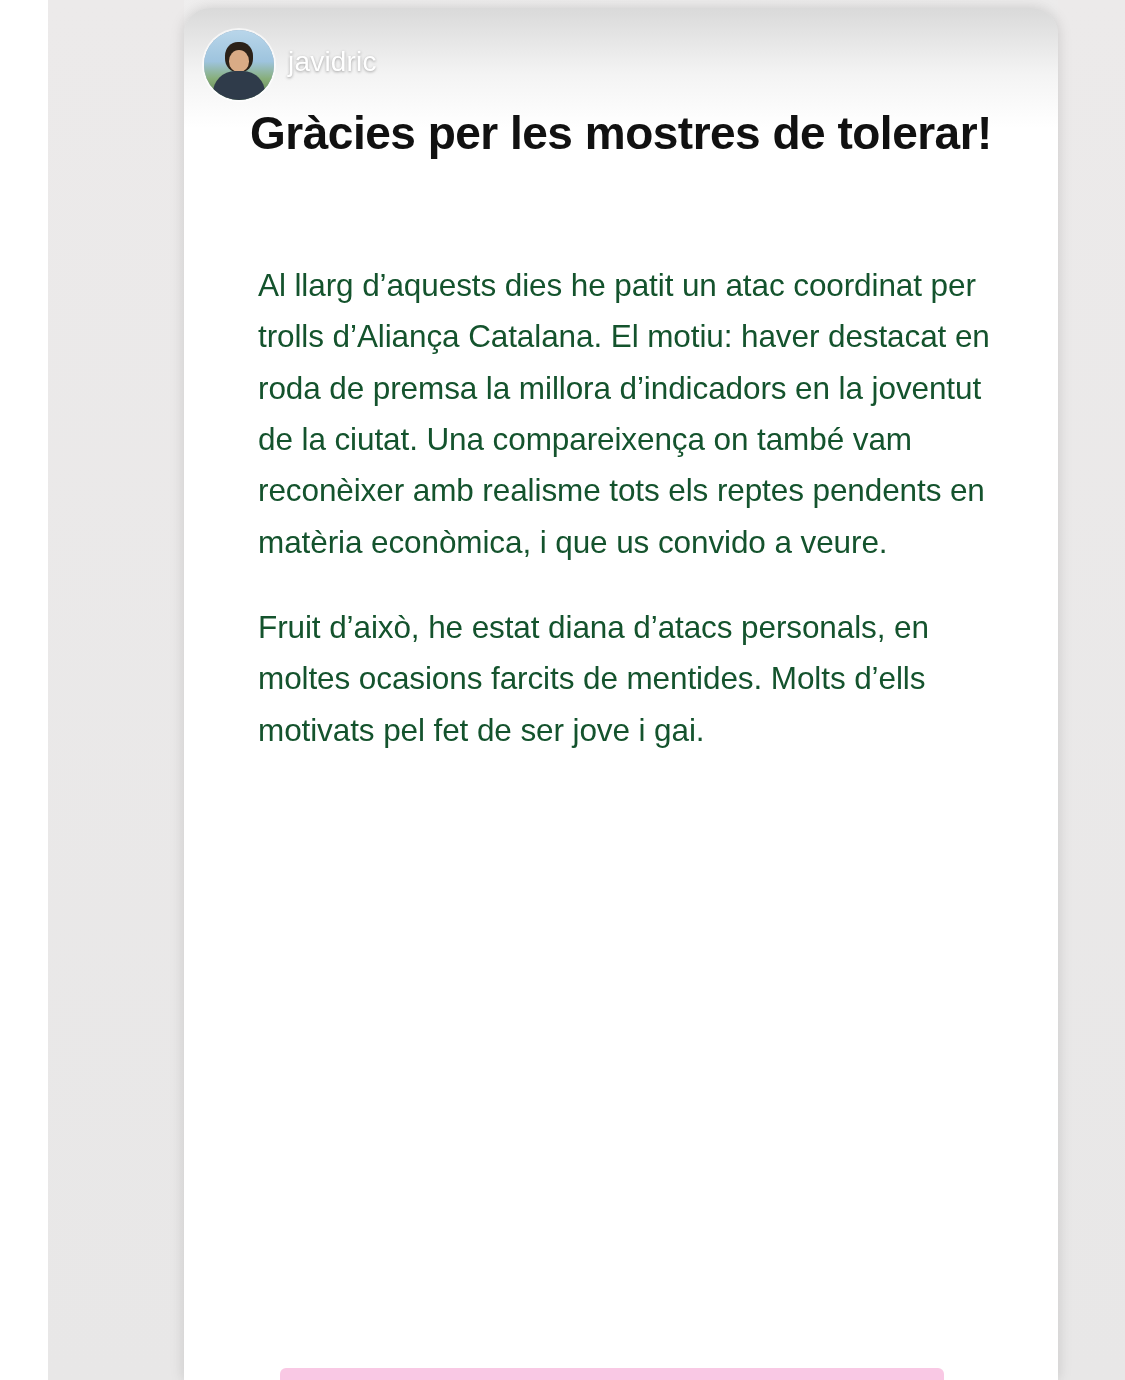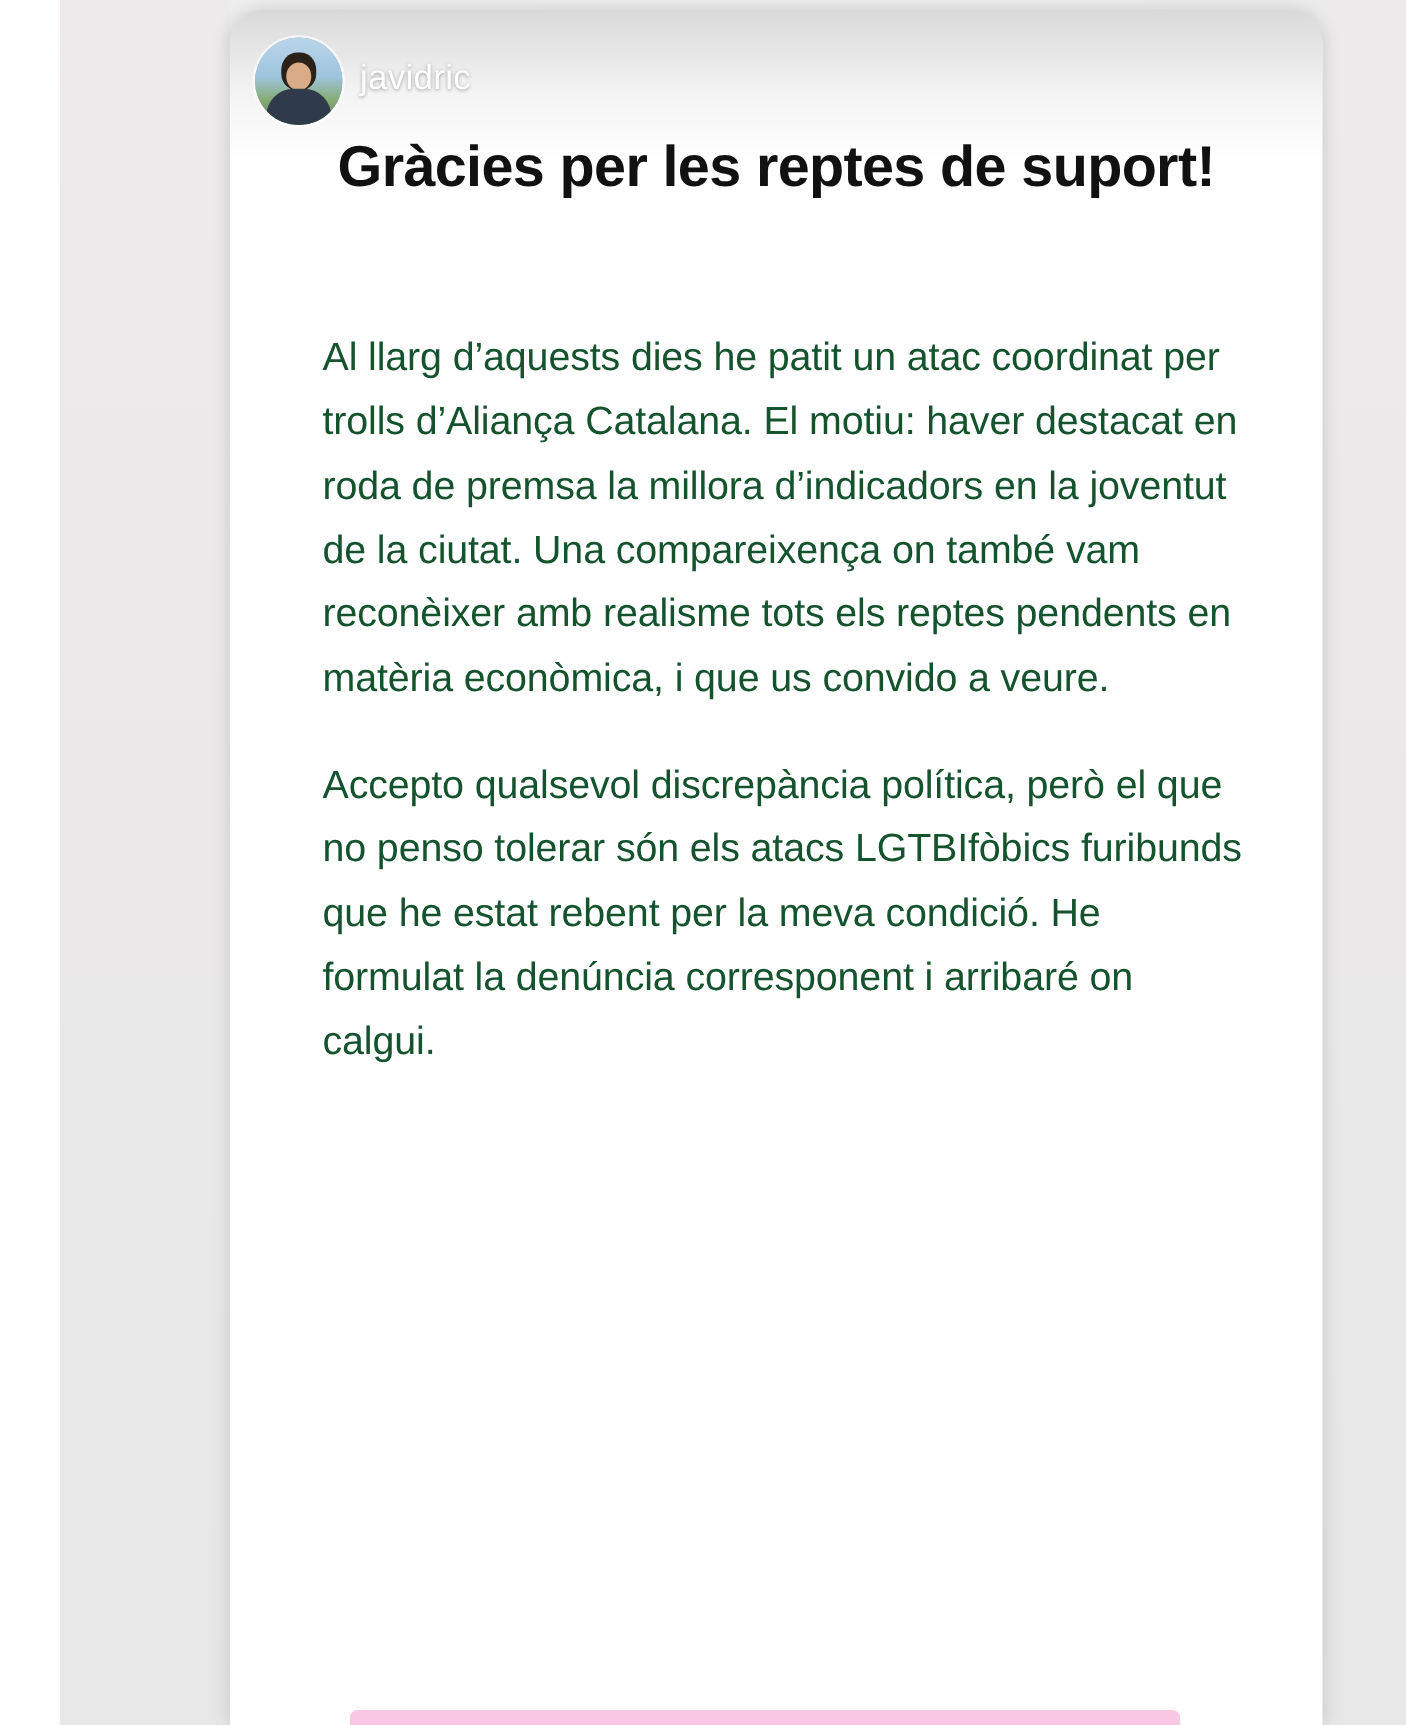--- a/index.html
+++ b/index.html
@@ -182,23 +182,23 @@
 
     <div class="avatar-wrap">
       <div class="avatar-sky"></div>
       <div class="avatar-head"></div>
       <div class="avatar-face"></div>
       <div class="avatar-body"></div>
     </div>
 
     <div class="username">javidric</div>
 
-    <div class="story-title">Gràcies per les reptes de suport!</div>
+    <div class="story-title">Gràcies per les mostres de tolerar!</div>
 
     <div class="story-body">
       <p>Al llarg d’aquests dies he patit un atac coordinat per trolls d’Aliança Catalana. El motiu: haver destacat en roda de premsa la millora d’indicadors en la joventut de la ciutat. Una compareixença on també vam reconèixer amb realisme tots els reptes pendents en matèria econòmica, i que us convido a veure.</p>
-      <p>Accepto qualsevol discrepància política, però el que no penso tolerar són els atacs LGTBIfòbics furibunds que he estat rebent per la meva condició. He formulat la denúncia corresponent i arribaré on calgui.</p>
+      <p>Fruit d’això, he estat diana d’atacs personals, en moltes ocasions farcits de mentides. Molts d’ells motivats pel fet de ser jove i gai.</p>
     </div>
 
     <div class="pink-bar"></div>
 
   </div>
 </div>
 
 </body></html>

